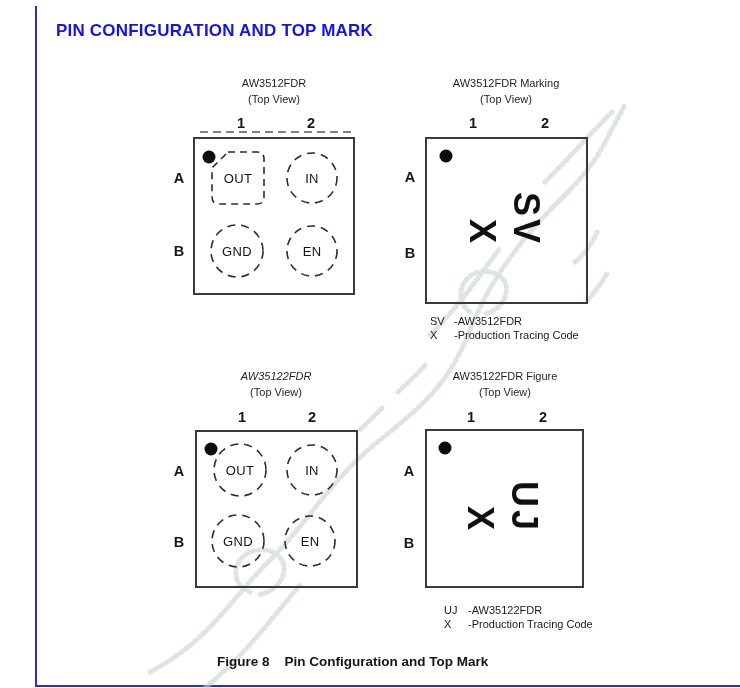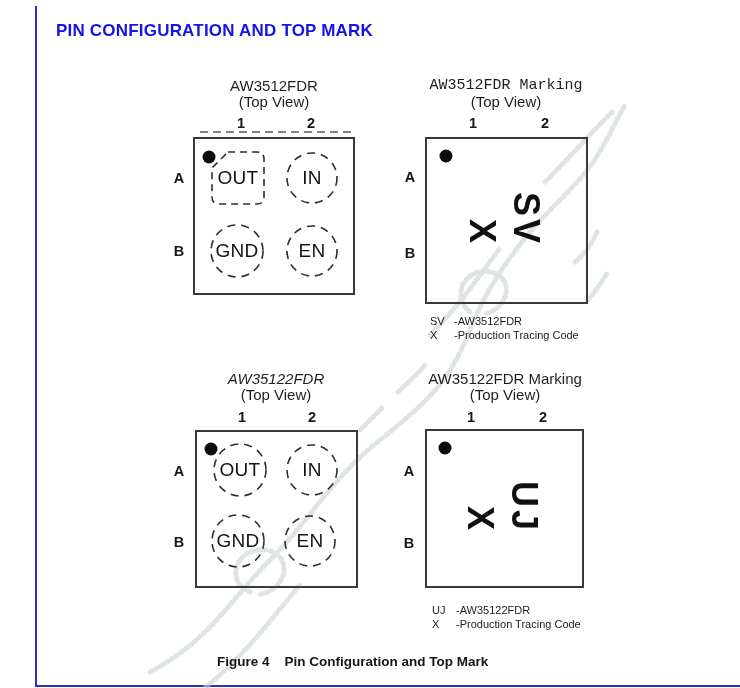--- a/index.html
+++ b/index.html
@@ -4,24 +4,24 @@
 <style>
   html,body{margin:0;padding:0;background:#fff;}
   .page{position:relative;width:740px;height:688px;background:#ffffff;overflow:hidden;
         font-family:"Liberation Sans",sans-serif;color:#1e1e1e;}
   .heading{position:absolute;left:56px;top:21px;margin:0;font-size:17px;font-weight:bold;
            color:#1414e6;letter-spacing:.2px;white-space:nowrap;}
   .vrule{position:absolute;left:35px;top:6px;width:2px;height:680px;background:#2d2dc9;}
   .hrule{position:absolute;left:35px;top:685px;width:705px;height:2px;background:#2d2dc9;}
   .art{position:absolute;left:0;top:0;}
   .pkg{position:absolute;border:2px solid #3a3a3a;background:transparent;}
-  .ct{position:absolute;text-align:center;font-size:15px;color:#1f1f1f;white-space:nowrap;}
+  .ct{position:absolute;text-align:center;font-size:11px;color:#1f1f1f;white-space:nowrap;}
   .pt{position:absolute;transform:translate(-50%,-50%);white-space:nowrap;}
   .num{font-weight:bold;font-size:14.5px;color:#171717;}
-  .pin{font-size:19px;letter-spacing:.3px;color:#141414;}
+  .pin{font-size:13px;letter-spacing:.3px;color:#141414;}
   .mark-wrap{position:absolute;display:flex;align-items:center;justify-content:center;}
   .mark{transform:rotate(90deg);font-weight:bold;font-size:36px;line-height:44px;
         letter-spacing:3px;text-align:right;color:#101010;}
   .legend{position:absolute;font-size:11px;line-height:13.5px;color:#1a1a1a;white-space:nowrap;}
   .legend .code{display:inline-block;width:24px;}
   .caption{position:absolute;left:217px;top:654px;font-size:13.5px;font-weight:bold;color:#151515;white-space:nowrap;}
   .caption .flabel{margin-right:15px;}
 </style>
 </head>
 <body>
@@ -75,21 +75,21 @@
   <div class="ct" style="left:164px;top:93px;width:220px;">(Top View)</div>
   <div class="pt num" style="left:241px;top:123px;">1</div>
   <div class="pt num" style="left:311px;top:123px;">2</div>
   <div class="pt num" style="left:179px;top:178px;">A</div>
   <div class="pt num" style="left:179px;top:251px;">B</div>
   <div class="pt pin" style="left:238px;top:178px;">OUT</div>
   <div class="pt pin" style="left:312px;top:178px;">IN</div>
   <div class="pt pin" style="left:237px;top:251px;">GND</div>
   <div class="pt pin" style="left:312px;top:251px;">EN</div>
 
-  <div class="ct" style="left:396px;top:77px;width:220px;font-family:Liberation Mono, monospace;">AW3512FDR Marking</div>
+  <div class="ct" style="left:396px;top:77px;width:220px;">AW3512FDR Marking</div>
   <div class="ct" style="left:396px;top:93px;width:220px;">(Top View)</div>
   <div class="pt num" style="left:473px;top:123px;">1</div>
   <div class="pt num" style="left:545px;top:123px;">2</div>
   <div class="pt num" style="left:410px;top:177px;">A</div>
   <div class="pt num" style="left:410px;top:253px;">B</div>
   <div class="mark-wrap" style="left:425px;top:137px;width:159px;height:163px;">
     <div class="mark">
       <div>SV</div>
       <div>X</div>
     </div>
@@ -103,34 +103,34 @@
   <div class="ct" style="left:166px;top:386px;width:220px;">(Top View)</div>
   <div class="pt num" style="left:242px;top:417px;">1</div>
   <div class="pt num" style="left:312px;top:417px;">2</div>
   <div class="pt num" style="left:179px;top:471px;">A</div>
   <div class="pt num" style="left:179px;top:542px;">B</div>
   <div class="pt pin" style="left:240px;top:470px;">OUT</div>
   <div class="pt pin" style="left:312px;top:470px;">IN</div>
   <div class="pt pin" style="left:238px;top:541px;">GND</div>
   <div class="pt pin" style="left:310px;top:541px;">EN</div>
 
-  <div class="ct" style="left:395px;top:370px;width:220px;">AW35122FDR Marking</div>
+  <div class="ct" style="left:395px;top:370px;width:220px;">AW35122FDR Figure</div>
   <div class="ct" style="left:395px;top:386px;width:220px;">(Top View)</div>
   <div class="pt num" style="left:471px;top:417px;">1</div>
   <div class="pt num" style="left:543px;top:417px;">2</div>
   <div class="pt num" style="left:409px;top:471px;">A</div>
   <div class="pt num" style="left:409px;top:543px;">B</div>
   <div class="mark-wrap" style="left:425px;top:429px;width:155px;height:155px;">
     <div class="mark">
       <div>UJ</div>
       <div>X</div>
     </div>
   </div>
-  <div class="legend" style="left:432px;top:604px;">
+  <div class="legend" style="left:444px;top:604px;">
     <div><span class="code">UJ</span><span>-AW35122FDR</span></div>
     <div><span class="code">X</span><span>-Production Tracing Code</span></div>
   </div>
 
   <div class="caption">
-    <span class="flabel">Figure 4</span><span>Pin Configuration and Top Mark</span>
+    <span class="flabel">Figure 8</span><span>Pin Configuration and Top Mark</span>
   </div>
 
 </div>
 
 </body></html>

